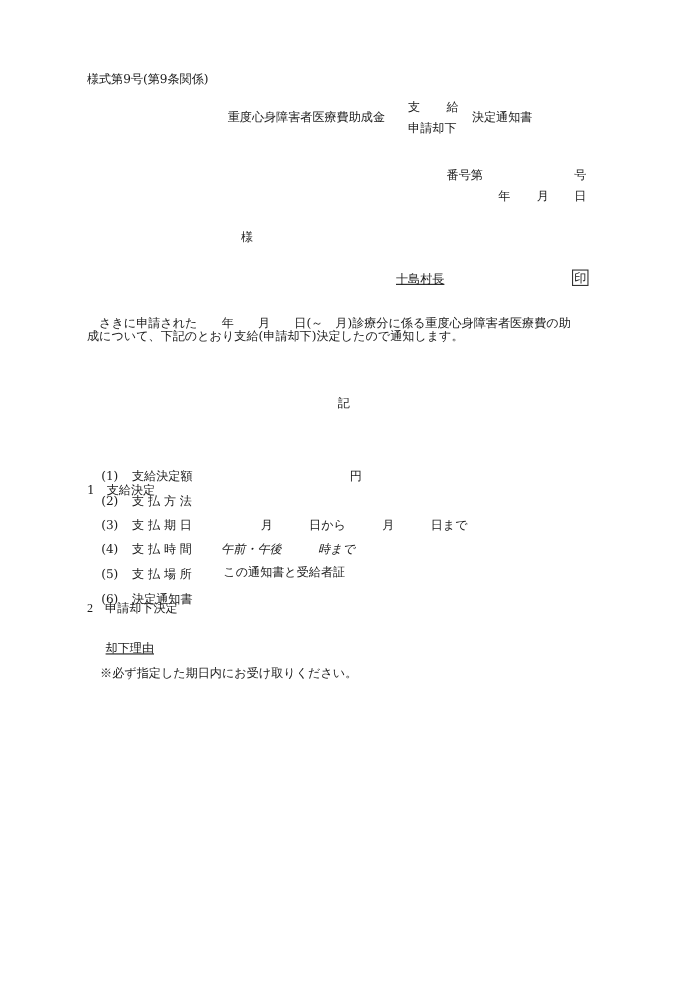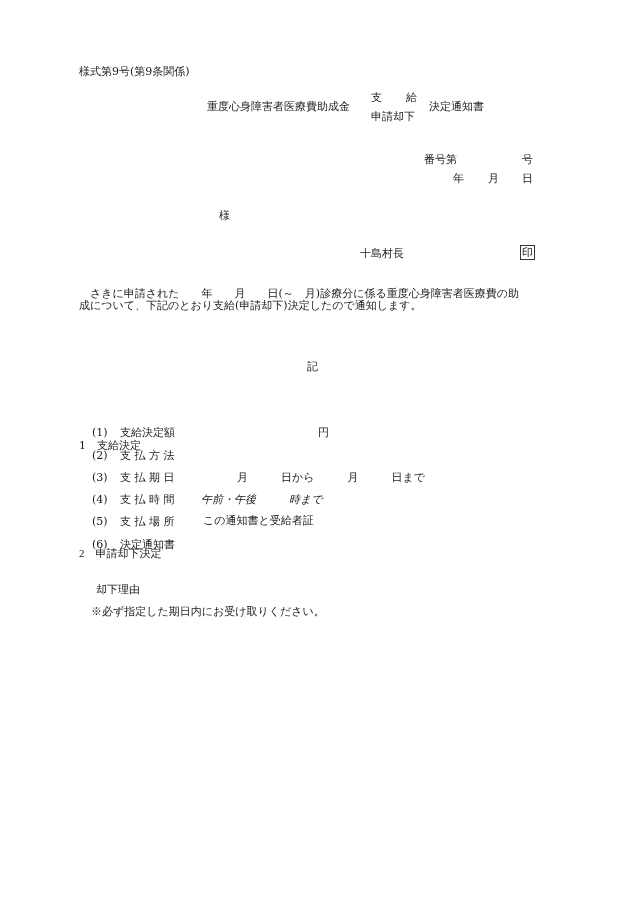--- a/index.html
+++ b/index.html
@@ -21,30 +21,30 @@
   <div class="abs" style="left:207px;top:101px;">重度心身障害者医療費助成金</div>
   <div class="stack" style="left:371px;top:92px;">
     <div class="r1">
       <span>支</span>
       <span>給</span>
     </div>
     <div class="r2">申請却下</div>
   </div>
   <div class="abs" style="left:429px;top:101px;">決定通知書</div>
 
-  <div class="abs" style="left:424px;top:154px;">番号第</div>
+  <div class="abs" style="left:406px;top:154px;">番号第</div>
   <div class="abs" style="left:522px;top:154px;">号</div>
 
   <div class="abs" style="left:453px;top:173px;">年</div>
   <div class="abs" style="left:488px;top:173px;">月</div>
   <div class="abs" style="left:522px;top:173px;">日</div>
 
   <div class="abs" style="left:219px;top:210px;">様</div>
 
-  <div class="abs" style="left:360px;top:248px;">十島村長</div>
+  <div class="abs" style="left:360px;top:248px;text-decoration:underline;">十島村長</div>
   <div class="abs stamp" style="left:520px;top:245px;">印</div>
 
   <div class="abs" style="left:90px;top:288px;">さきに申請された　　年　　月　　日(～　月)診療分に係る重度心身障害者医療費の助</div>
   <div class="abs" style="left:79px;top:300px;">成について、下記のとおり支給(申請却下)決定したので通知します。</div>
 
   <div class="abs" style="left:307px;top:361px;">記</div>
 
   <div class="abs" style="left:79px;top:404px;margin-top:36px;">1　支給決定</div>
 
   <div class="abs" style="left:92px;top:427px;">(1)</div>
@@ -63,16 +63,16 @@
   <div class="abs" style="left:201px;top:494px;font-style:italic;">午前・午後　　　時まで</div>
 
   <div class="abs" style="left:92px;top:516px;">(5)</div>
   <div class="abs" style="left:120px;top:516px;">支 払 場 所</div>
 
   <div class="abs" style="left:92px;top:539px;">(6)</div>
   <div class="abs" style="left:120px;top:539px;">決定通知書</div>
   <div class="abs" style="left:203px;top:515px;">この通知書と受給者証</div>
 
   <div class="abs" style="left:79px;top:548px;font-family:Liberation Serif, serif;">2　申請却下決定</div>
-  <div class="abs" style="left:96px;top:584px;">却下理由</div>
+  <div class="abs" style="left:96px;top:584px;text-decoration:underline;">却下理由</div>
 
   <div class="abs" style="left:91px;top:606px;">※必ず指定した期日内にお受け取りください。</div>
 </div>
 
 </body></html>

